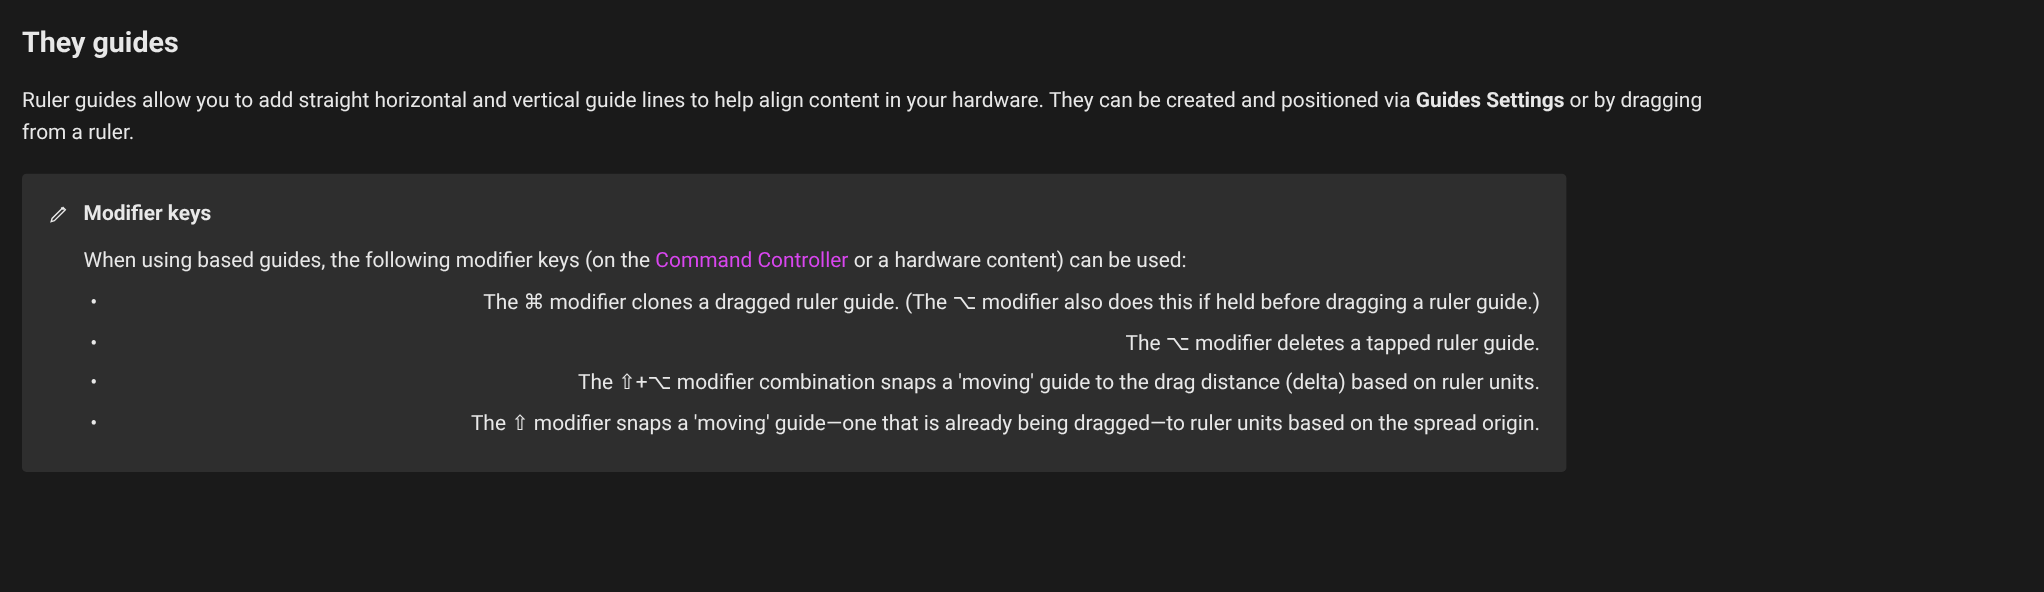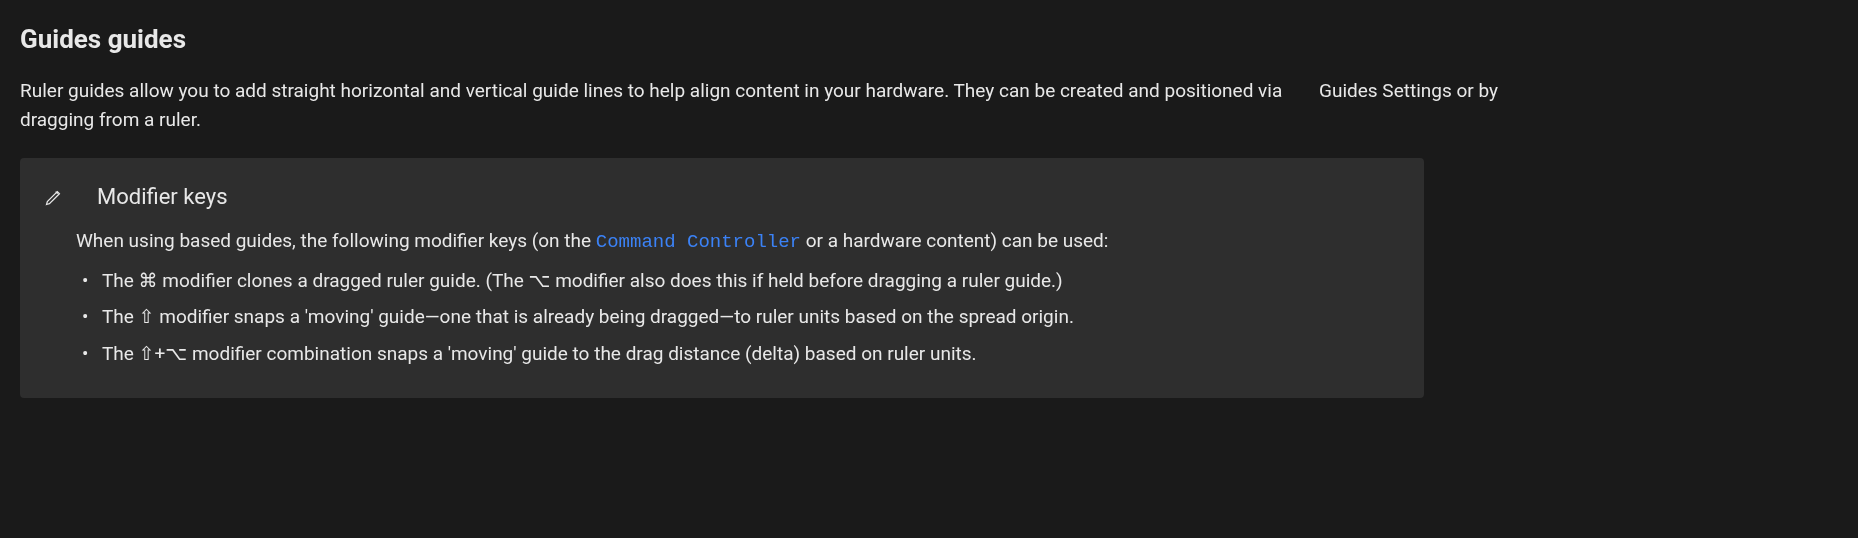--- a/index.html
+++ b/index.html
@@ -18,22 +18,21 @@
     h2.section-heading {
       font-size: 26px;
       font-weight: 700;
       margin-bottom: 18px;
     }
     p.intro {
       margin-bottom: 24px;
       max-width: 1530px;
     }
     p.intro strong {
-      font-weight: 400;
-      margin-left: 32px;
+      font-weight: 700;
     }
     .callout {
       background-color: #2e2e2e;
       border-radius: 4px;
       padding: 22px 24px 22px 24px;
       max-width: 1404px;
     }
     .callout-header {
       display: flex;
       align-items: center;
@@ -48,60 +47,59 @@
       justify-content: center;
     }
     .callout-header .icon svg {
       width: 20px;
       height: 20px;
       stroke: #e8e8e8;
       fill: none;
       stroke-width: 1.5;
     }
     .callout-title {
-      font-size: 22px;
-      font-weight: 400;
-      margin-left: 21px;
+      font-size: 19px;
+      font-weight: 700;
     }
     .callout-body {
       padding-left: 32px;
     }
     .callout-body p {
       margin-bottom: 10px;
     }
     .callout-body a {
-      color: #3b82f6;
+      color: #d946ef;
       text-decoration: none;
-      font-family: Liberation Mono, monospace;
     }
     .callout-body ul {
       list-style: none;
       padding-left: 0;
     }
     .callout-body ul li {
       position: relative;
       padding-left: 26px;
       margin-bottom: 8px;
+      text-align: right;
     }
     .callout-body ul li::before {
       content: "•";
       position: absolute;
       left: 6px;
       top: 0;
       color: #e8e8e8;
     }
     .mod-key {
       font-family: inherit;
       font-weight: 400;
     }
   </style>
 </head>
 <body>
 
-<h2 class="section-heading">Guides guides</h2>
+<h2 class="section-heading">They guides</h2>
 
 <p class="intro">
   <span>Ruler guides allow you to add straight horizontal and vertical guide lines to help align content in your hardware. They can be created and positioned via </span><strong>Guides Settings</strong><span> or by dragging from a ruler.</span>
 </p>
 
 <div class="callout">
   <div class="callout-header">
     <span class="icon">
       <svg viewBox="0 0 24 24">
         <path d="M3 21l3.5-1 12-12-2.5-2.5-12 12L3 21z M14 5.5l2.5 2.5"></path>
@@ -111,20 +109,23 @@
   </div>
   <div class="callout-body">
     <p>
       <span>When using based guides, the following modifier keys (on the </span><a href="#">Command Controller</a><span> or a hardware content) can be used:</span>
     </p>
     <ul>
       <li>
         <span>The </span><span class="mod-key">⌘</span><span> modifier clones a dragged ruler guide. (The </span><span class="mod-key">⌥</span><span> modifier also does this if held before dragging a ruler guide.)</span>
       </li>
       <li>
-        <span>The </span><span class="mod-key">⇧</span><span> modifier snaps a 'moving' guide—one that is already being dragged—to ruler units based on the spread origin.</span>
+        <span>The </span><span class="mod-key">⌥</span><span> modifier deletes a tapped ruler guide.</span>
       </li>
       <li>
         <span>The </span><span class="mod-key">⇧</span><span>+</span><span class="mod-key">⌥</span><span> modifier combination snaps a 'moving' guide to the drag distance (delta) based on ruler units.</span>
+      </li>
+      <li>
+        <span>The </span><span class="mod-key">⇧</span><span> modifier snaps a 'moving' guide—one that is already being dragged—to ruler units based on the spread origin.</span>
       </li>
     </ul>
   </div>
 </div>
 
 </body></html>

